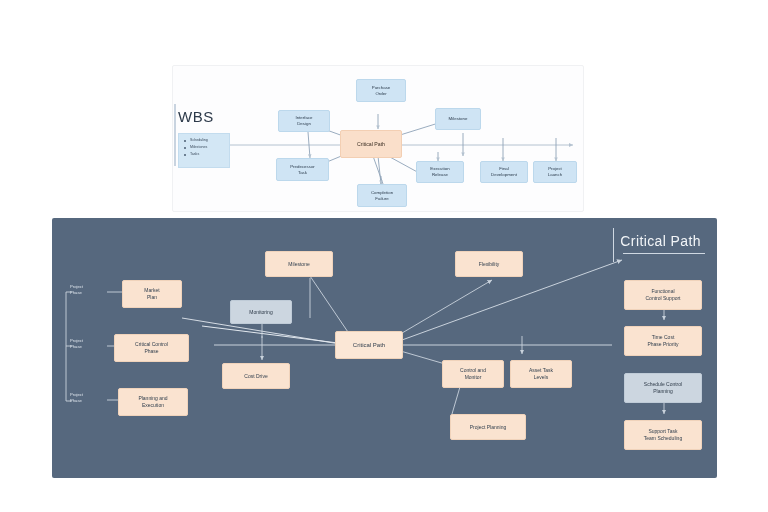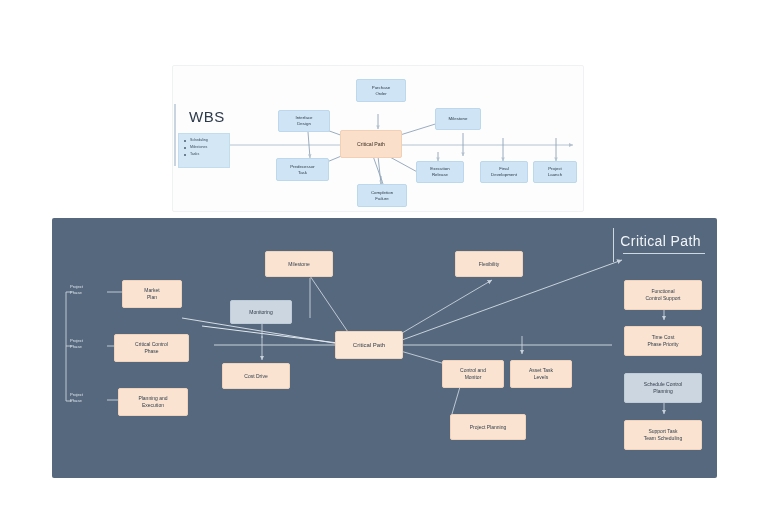--- a/index.html
+++ b/index.html
@@ -15,21 +15,21 @@
   
   .panel-top{
     position:absolute;left:172px;top:65px;width:410px;height:145px;
     background:#fdfdfe;
     border:1px solid #f0f1f3;
     border-radius:2px;
   }
   .panel-top-svg{position:absolute;left:0;top:0;width:410px;height:145px;}
 
   .wbs-title{
-    position:absolute;left:189px;top:108px;
+    position:absolute;left:178px;top:108px;
     font-size:15px;color:#2d3a4a;letter-spacing:.5px;
     font-family:"Liberation Sans", sans-serif;
   }
   .wbs-rule{
     position:absolute;left:174px;top:104px;width:2px;height:62px;
     background:#c9d4e0;
   }
   .wbs-box{
     position:absolute;left:178px;top:133px;width:50px;height:33px;
     background:#d3e7f5;border:1px solid #c3dcee;

